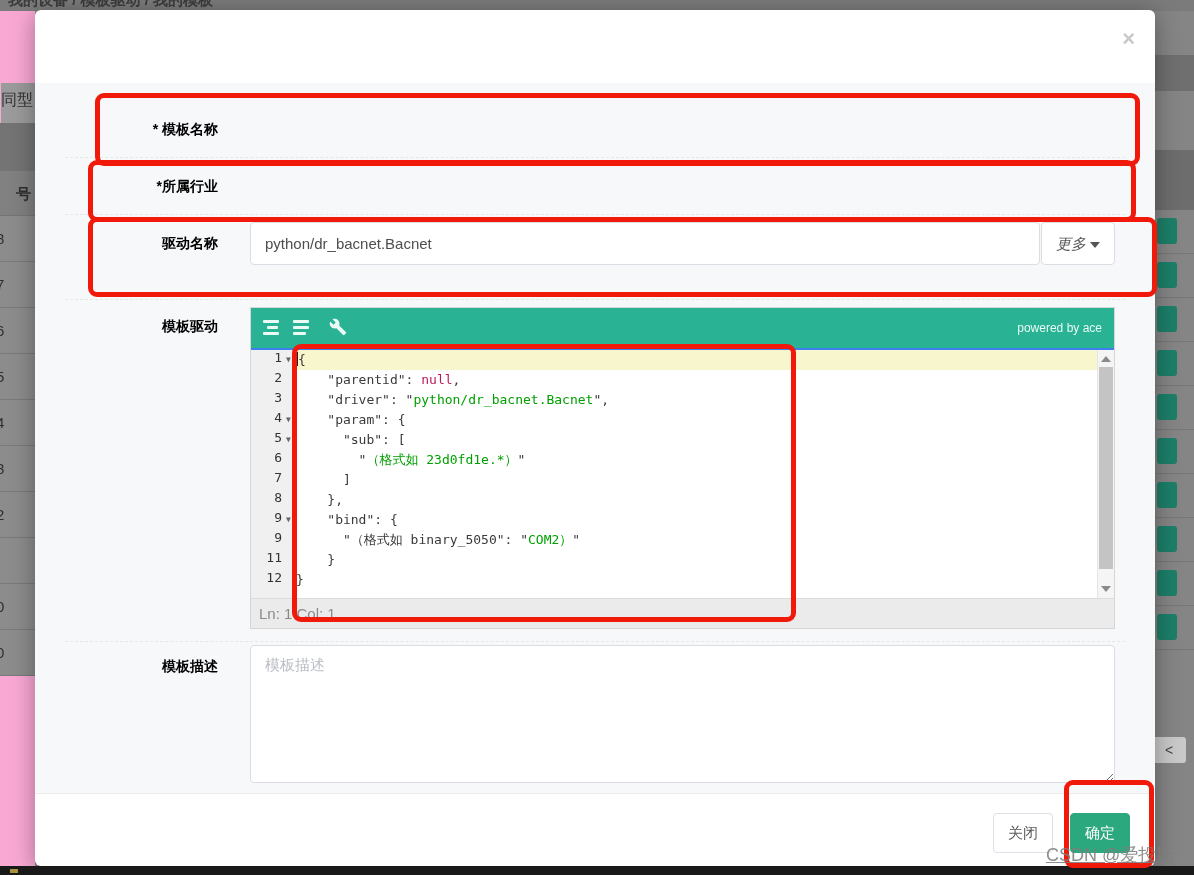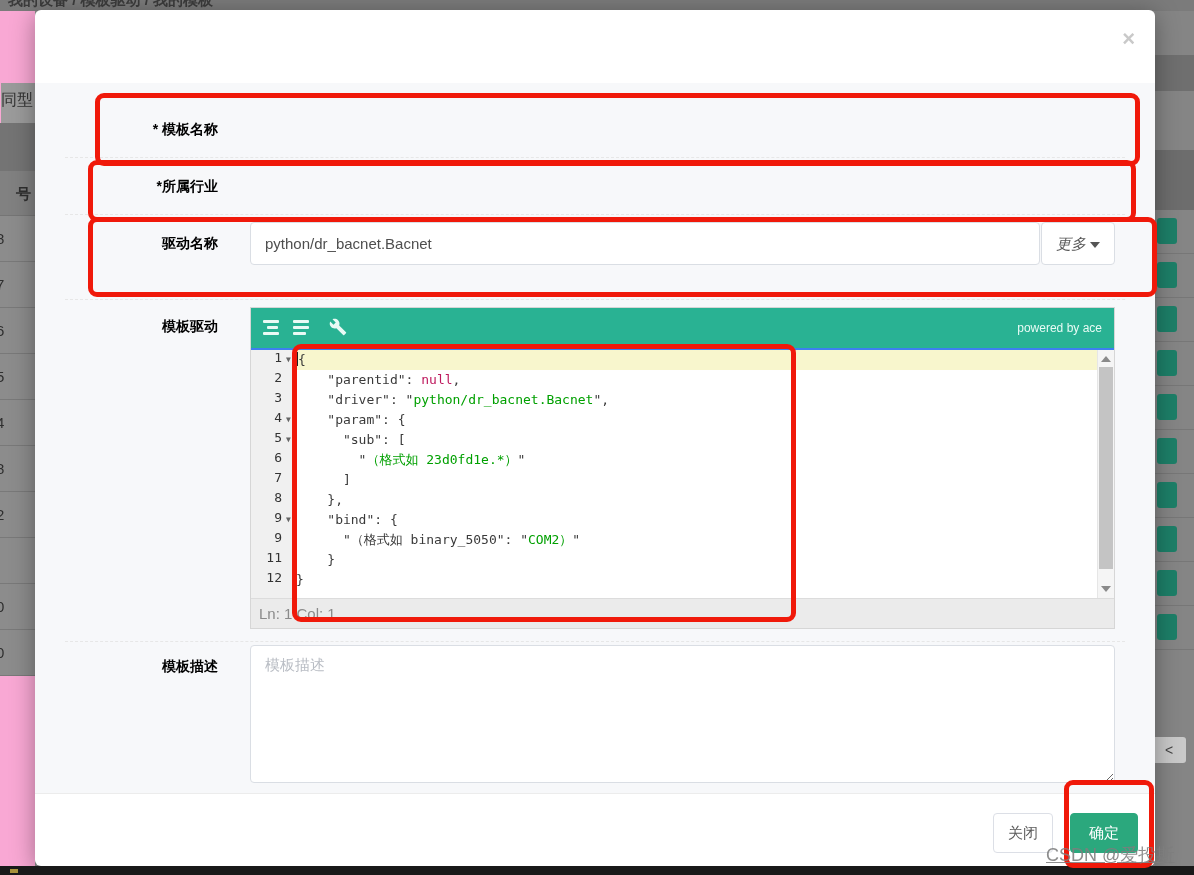--- a/index.html
+++ b/index.html
@@ -83,21 +83,21 @@
   .ed-status{position:absolute;left:0;top:290px;width:100%;height:30px;background:#ebebeb;border-top:1px solid #dcdcdc;box-sizing:border-box;
              font-size:15px;color:#8a8a8a;line-height:29px;padding-left:8px;}
 
   .desc-area{position:absolute;left:215px;top:635px;width:865px;height:138px;border:1px solid #dadee4;border-radius:4px;box-sizing:border-box;
              background:#fff;resize:both;font-family:"Liberation Sans","DejaVu Sans",sans-serif;font-size:15px;color:#4e4e4e;padding:10px 14px;outline:none;}
   .desc-area::placeholder{color:#b9bdc4;}
 
   .footer-line{position:absolute;left:0;top:783px;width:1120px;border-top:1px solid #ececec;}
   .btn{position:absolute;top:803px;height:40px;border-radius:4px;box-sizing:border-box;font-size:15px;text-align:center;line-height:38px;cursor:pointer;}
   .btn-close{left:958px;width:60px;background:#fff;border:1px solid #dcdfe6;color:#5a5a5a;}
-  .btn-ok{left:1035px;width:68px;background:var(--ok);border:1px solid var(--ok);color:#fff;}
+  .btn-ok{left:1035px;width:60px;background:var(--ok);border:1px solid var(--ok);color:#fff;}
 
   
   .anno{position:absolute;border:5px solid var(--red);border-radius:9px;z-index:50;pointer-events:none;}
   .anno1{left:95px;top:93px;width:1035px;height:63px;}
   .anno2{left:88px;top:160px;width:1038px;height:52px;}
   .anno3{left:88px;top:217px;width:1059px;height:70px;}
   .anno4{left:292px;top:344px;width:494px;height:268px;}
   .anno5{left:1064px;top:780px;width:80px;height:78px;}
 
   .watermark{position:absolute;left:1046px;top:843px;z-index:60;font-size:18px;color:rgba(125,125,125,.88);white-space:nowrap;text-decoration:underline;}

